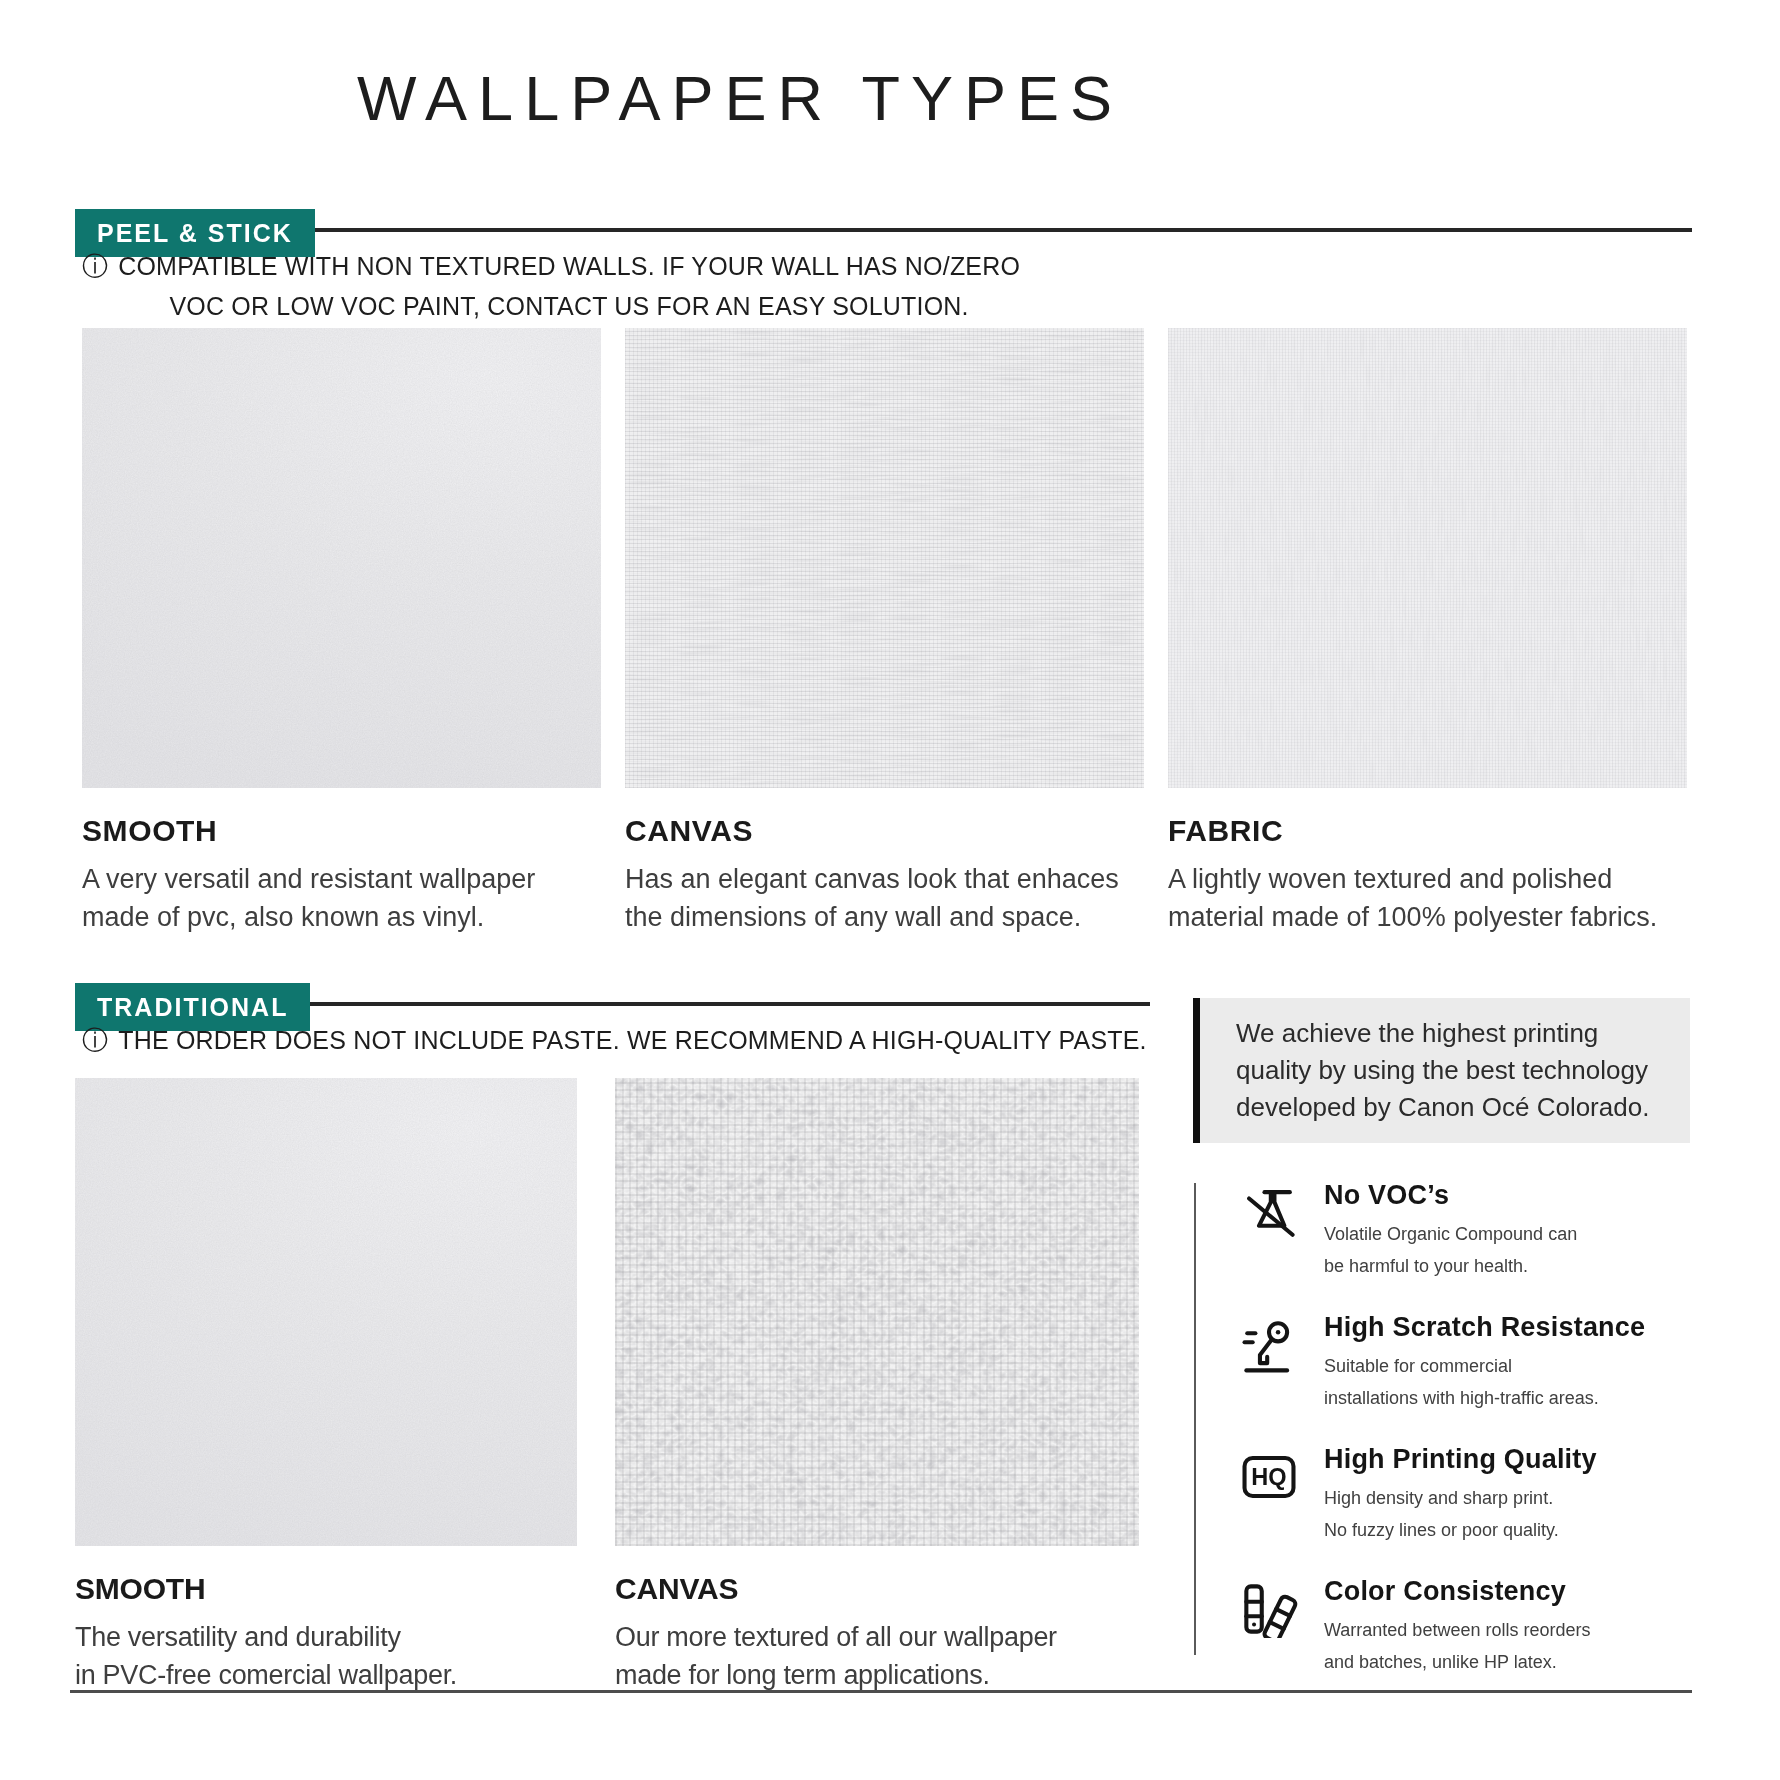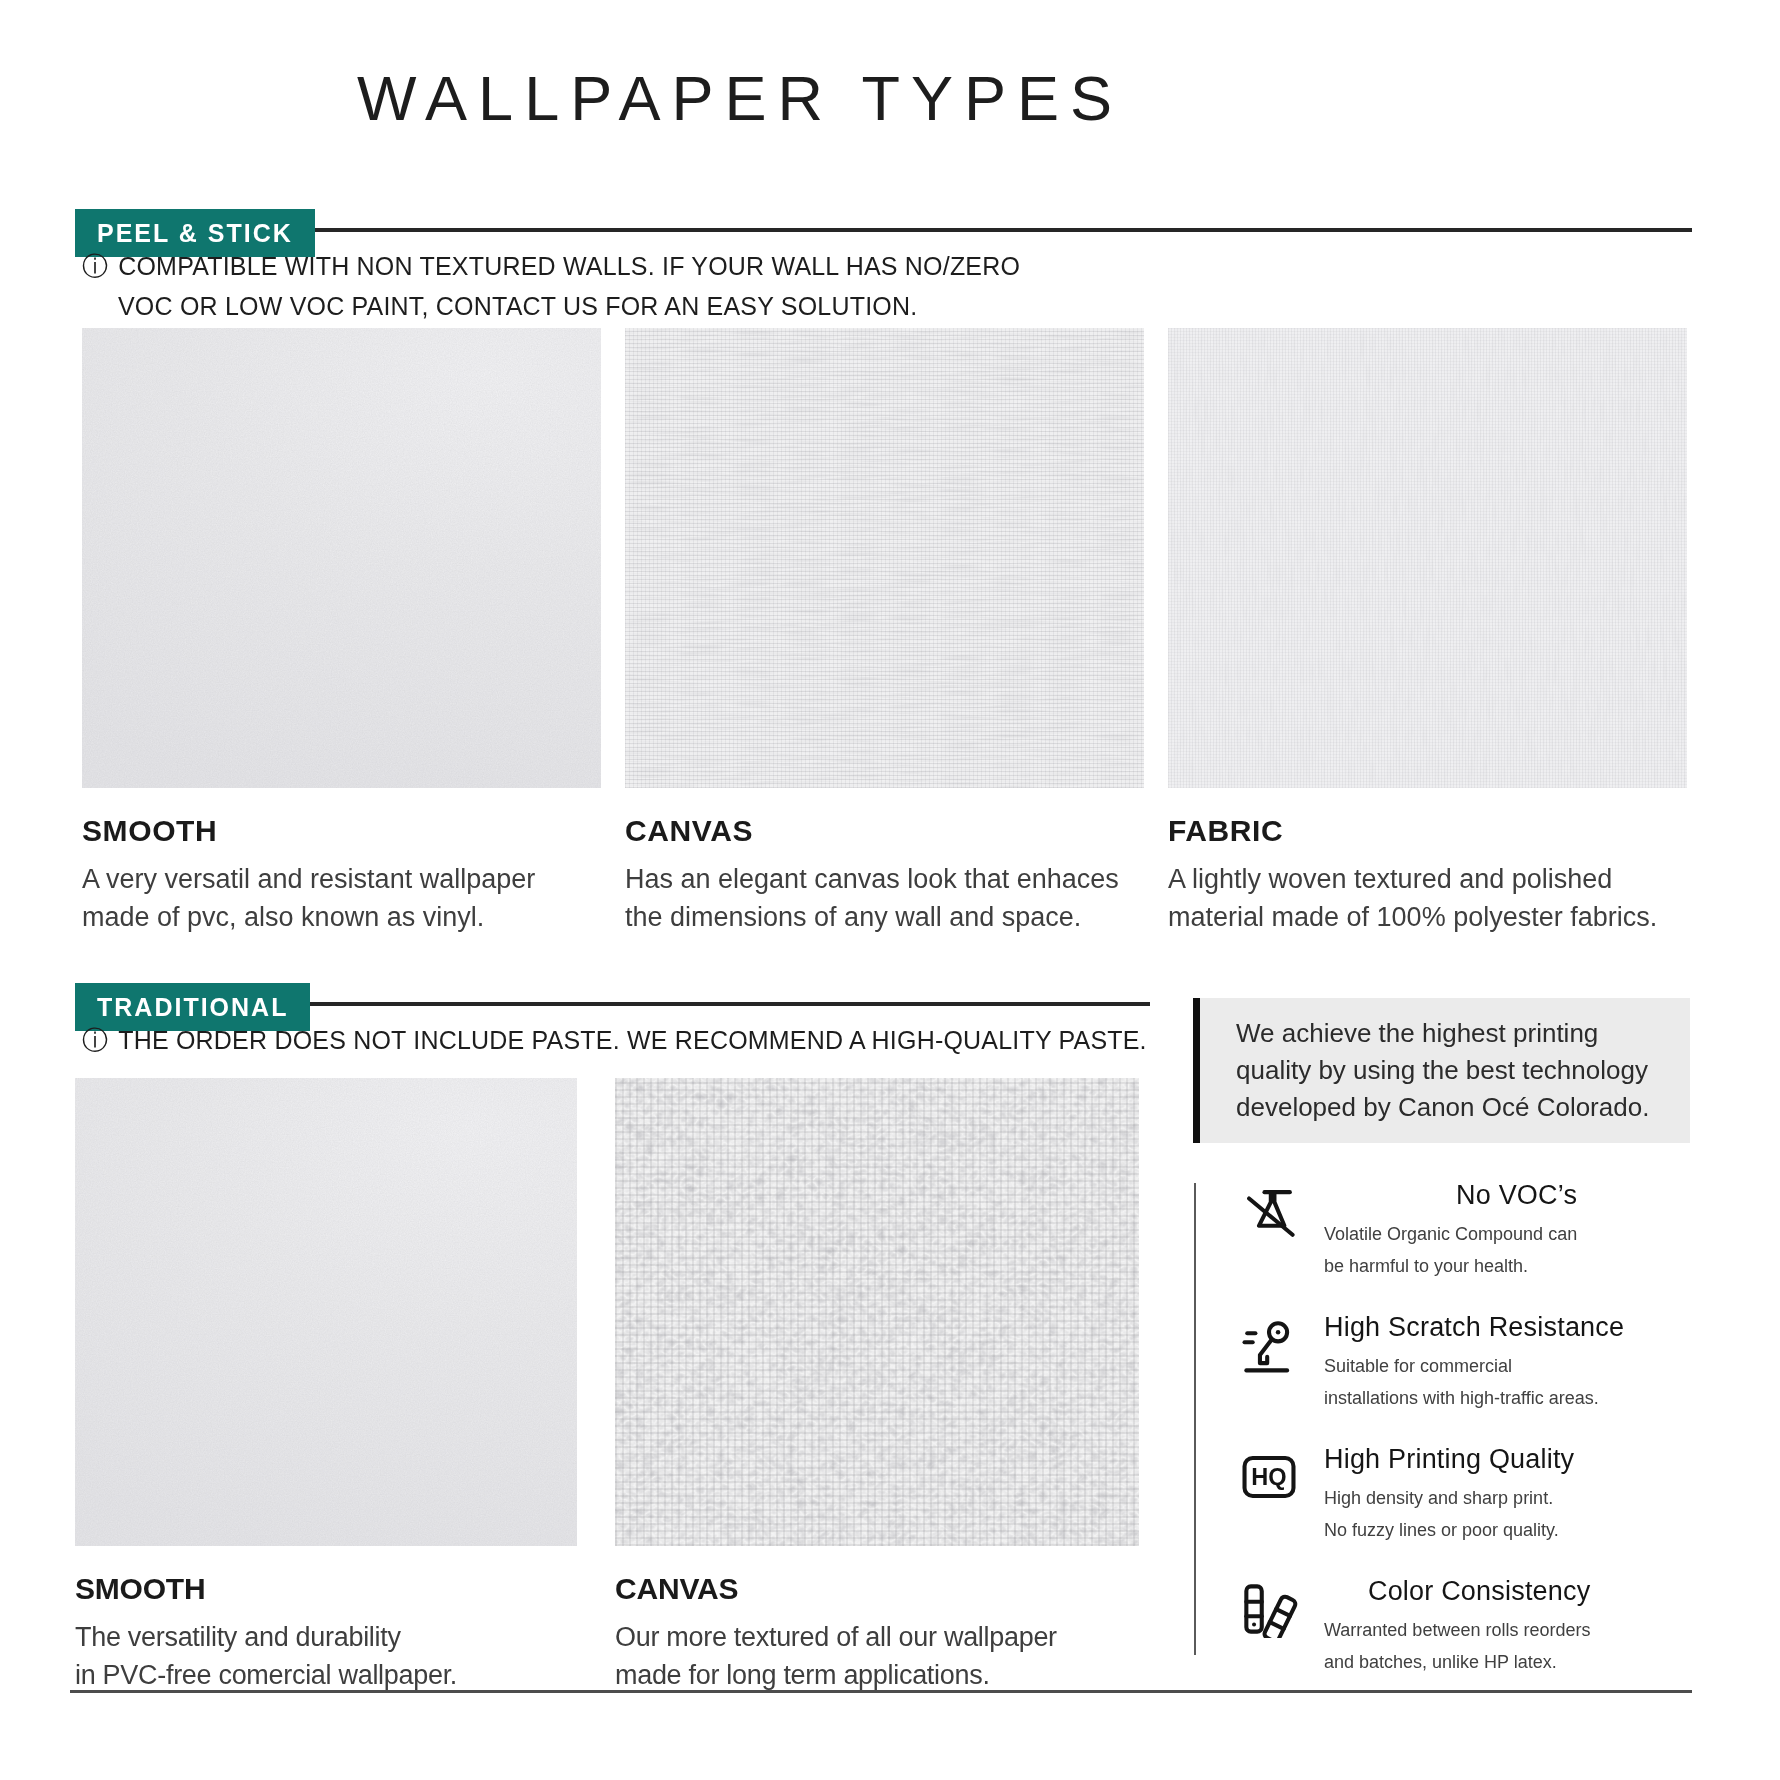--- a/index.html
+++ b/index.html
@@ -14,21 +14,21 @@
   
   .sec-header{position:absolute;height:40px;border-bottom:4px solid #262626;}
   .badge{position:absolute;left:0;top:0;height:48px;line-height:48px;
          background:#0f766e;color:#ffffff;font-size:25px;font-weight:bold;
          letter-spacing:2px;padding:0 22px;white-space:nowrap;margin-top:21px;}
 
   
   .note{position:absolute;left:82px;font-size:25px;line-height:40px;
         color:#1d1d1d;letter-spacing:0.2px;}
   .note .info-icon{font-size:26px;margin-right:10px;}
-  .note .indent{padding-left:36px;}
+  .note .indent{padding-left:36px;text-align:center;}
 
   
   .row{position:absolute;display:grid;}
   .row1{grid-template-columns:repeat(3,1fr);gap:24px;}
   .row2{grid-template-columns:502px 524px;gap:38px;}
   .swatch{position:relative;overflow:hidden;}
   .row1 .swatch{height:460px;}
   .row2 .swatch{height:468px;}
   .swatch svg.noise{position:absolute;left:0;top:0;width:100%;height:100%;display:block;}
 
@@ -58,21 +58,21 @@
   .quote-text{flex:1;background:#ebebeb;padding:17px 14px 17px 36px;
               font-size:26px;line-height:37px;color:#2b2b2b;white-space:pre-line;}
 
   .feat-vline{position:absolute;left:1194px;top:1183px;width:2px;height:472px;
               background:#5a5a5a;}
   .features{position:absolute;left:1240px;top:1180px;width:470px;}
   .feature{display:flex;margin-bottom:30px;}
   .feat-icon{width:58px;height:58px;flex:none;margin-top:4px;}
   .feat-icon svg{width:58px;height:58px;display:block;}
   .feat-text{margin-left:26px;}
-  .feat-title{font-size:27px;font-weight:normal;color:#151515;letter-spacing:0.2px;text-align:right;}
+  .feat-title{font-size:27px;font-weight:bold;color:#151515;letter-spacing:0.2px;}
   .feat-desc{margin-top:7px;font-size:18px;line-height:32px;color:#404040;
              white-space:pre-line;}
 
   .bottom-rule{position:absolute;left:70px;top:1690px;width:1622px;height:3px;
                background:#4d4d4d;}
 
   .ico{stroke:#141414;stroke-width:4.5;fill:none;stroke-linecap:round;stroke-linejoin:round;}
   .ico .fill{fill:#141414;stroke:none;}
   .hq-label{font-size:26px;font-weight:bold;fill:#141414;stroke:none;
             font-family:"Liberation Sans",sans-serif;}

